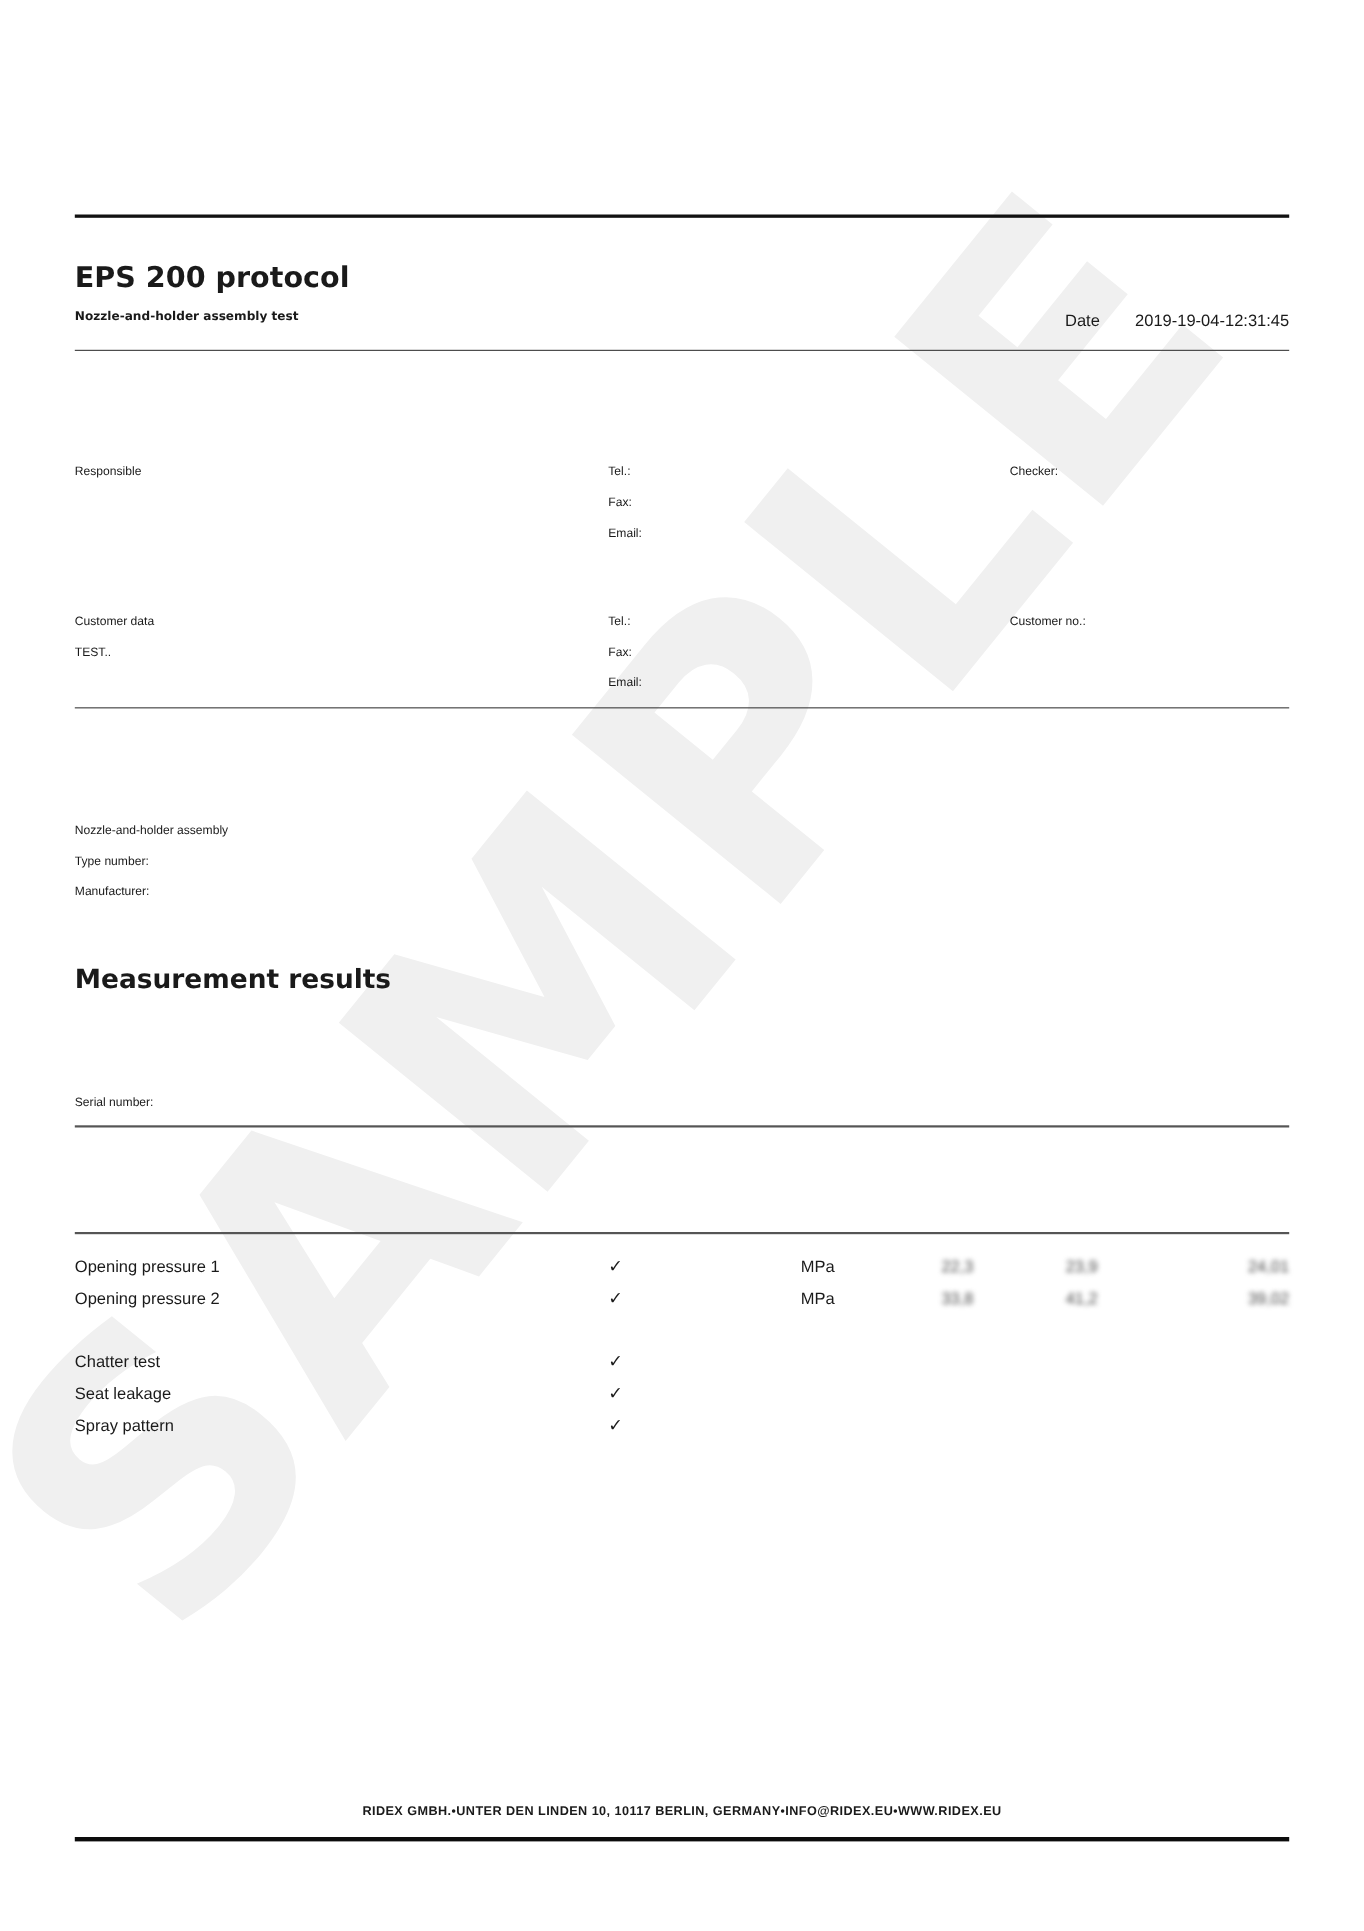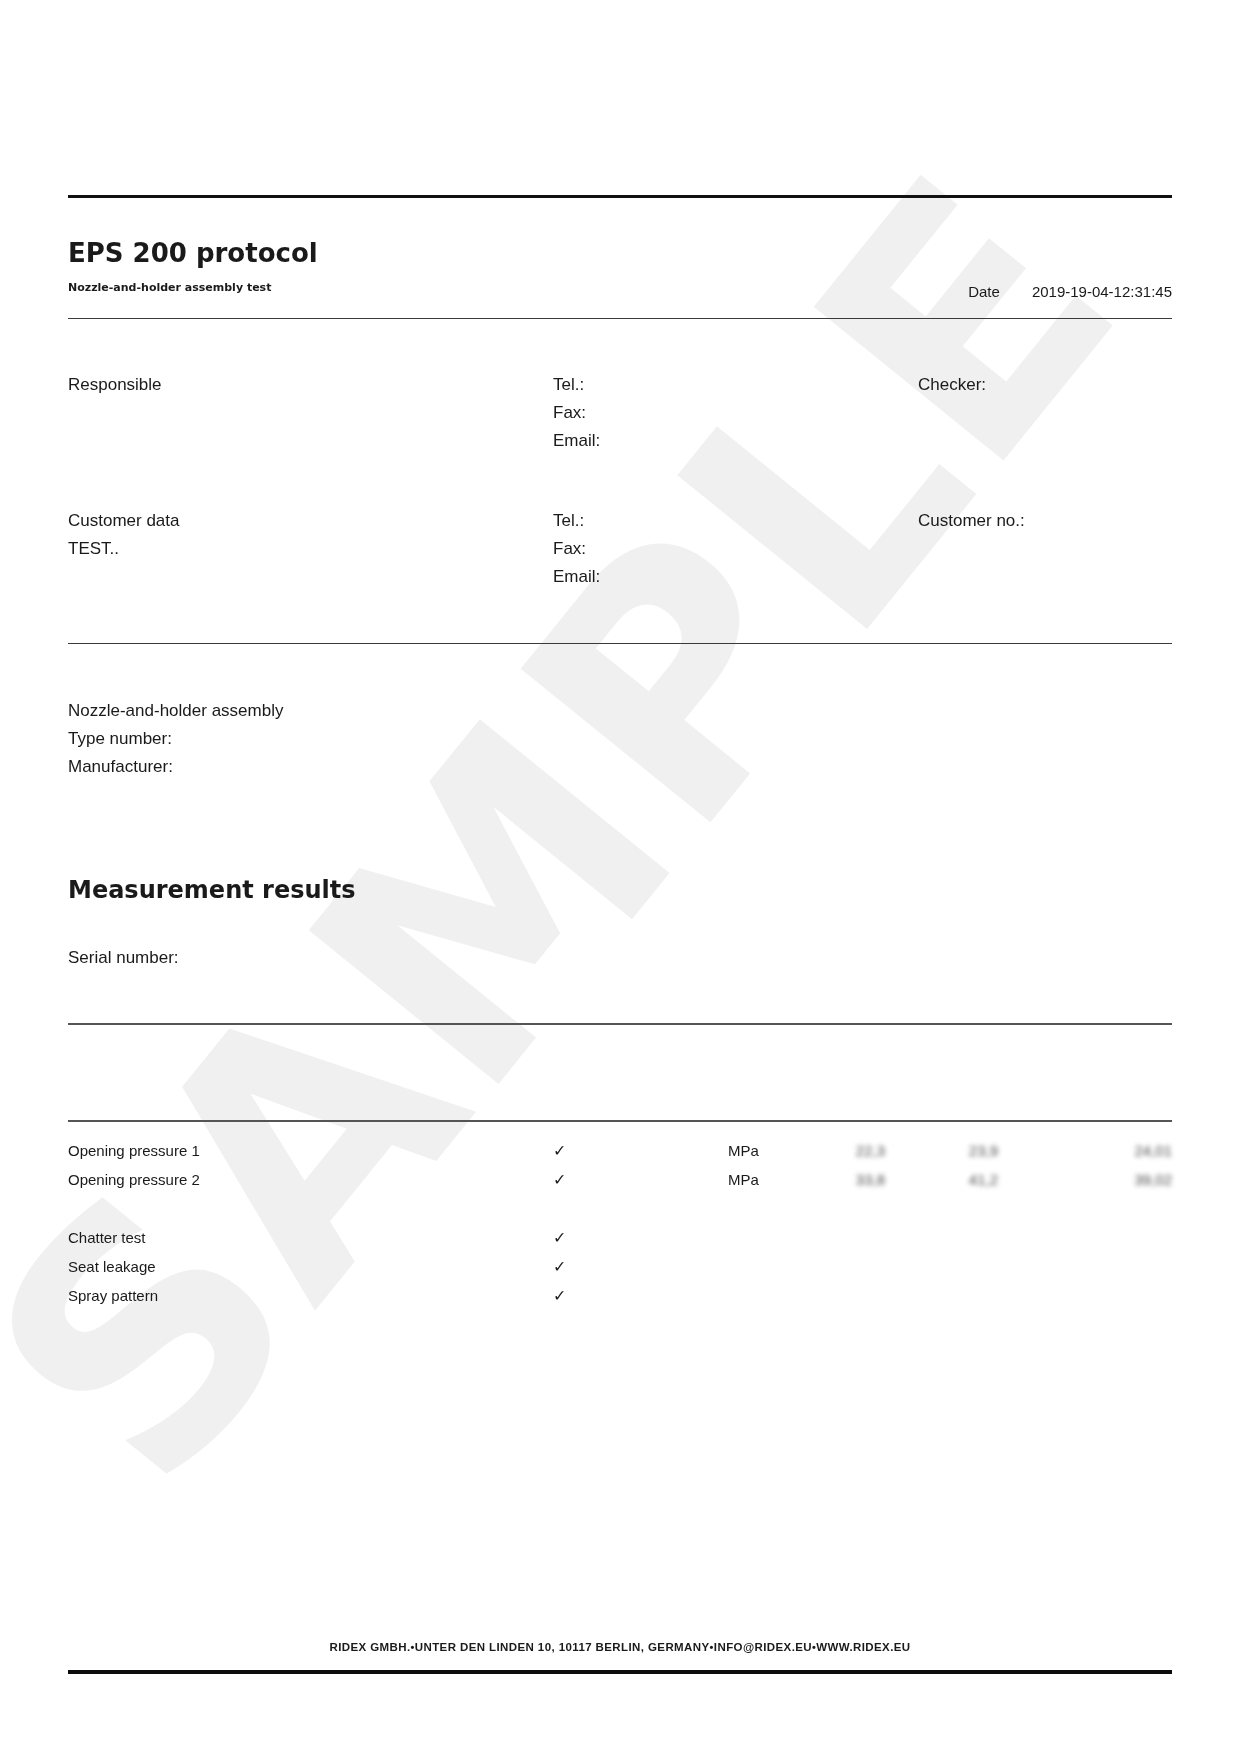--- a/index.html
+++ b/index.html
@@ -28,21 +28,21 @@
   .rule-contact{top:643px;height:1px;background:#3a3a3a;}
   .rule-tabletop{top:1023px;height:2px;background:#555;}
   .rule-tablehead{top:1120px;height:2px;background:#555;}
   .rule-footer{top:1670px;height:4px;background:#0c0c0c;}
 
   .title{left:68px;top:238px;font-family:"DejaVu Sans",sans-serif;font-weight:700;font-size:26px;}
   .subtitle{left:68px;top:281px;font-family:"DejaVu Sans",sans-serif;font-weight:700;font-size:11px;}
   .daterow{top:283px;right:68px;font-size:15px;}
   .daterow .dlabel{margin-right:32px;}
 
-  .lbl{position:absolute;font-size:17px;white-space:nowrap;}
+  .lbl{position:absolute;font-size:11px;white-space:nowrap;margin-top:48px;}
   .col-a{left:68px;} .col-b{left:553px;} .col-c{left:918px;}
 
   .h2{left:68px;top:876px;font-family:"DejaVu Sans",sans-serif;font-weight:700;font-size:24px;}
 
   
   .thead,.trow{position:absolute;left:68px;width:1104px;display:grid;
     grid-template-columns:485px 175px 80px 77px 113px 1fr;font-size:15px;align-items:baseline;}
   .thead{top:1046px;}
   .c-min,.c-max,.c-measured{text-align:right;}
   .blurval{filter:blur(2.6px);color:#4a4a4a;}

